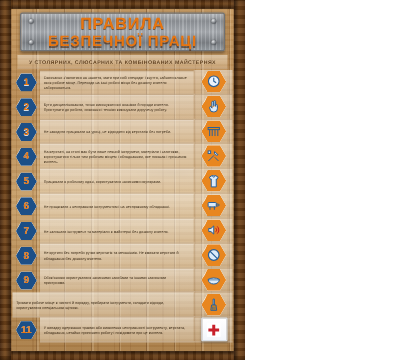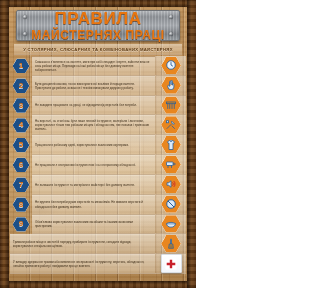--- a/index.html
+++ b/index.html
@@ -131,21 +131,21 @@
   .rivet.br { right: 6px; bottom: 4px; }
 
   .title-line1, .title-line2 {
     color: #e8750f;
     font-weight: 700;
     letter-spacing: .6px;
     line-height: 1;
     text-shadow: 0 1px 0 rgba(70,30,0,.55);
     white-space: nowrap;
   }
-  .title-line1 { font-size: 17px; }
+  .title-line1 { font-size: 13px; }
   .title-line2 { font-size: 12px; margin-top: 2px; }
 
   
   .subtitle-band {
     position: absolute;
     z-index: 10;
     left: 14px;
     top: 44px;
     width: 168px;
     height: 9px;
@@ -297,21 +297,21 @@
 
   <div class="planks"></div>
   <div class="grain"></div>
 
   <div class="title-plate">
     <span class="rivet tl"></span>
     <span class="rivet tr"></span>
     <span class="rivet bl"></span>
     <span class="rivet br"></span>
     <div class="title-line1">ПРАВИЛА</div>
-    <div class="title-line2">МАЙСТЕРНЯХ ПРАЦІ</div>
+    <div class="title-line2">БЕЗПЕЧНОЇ ПРАЦІ</div>
   </div>
 
   <div class="subtitle-band">
     <span class="txt">У СТОЛЯРНИХ, СЛЮСАРНИХ ТА КОМБІНОВАНИХ МАЙСТЕРНЯХ</span>
   </div>
 
   <div class="rules">
 
     <div class="rule-row">
       <div class="num-cell">
@@ -496,20 +496,25 @@
           <svg viewBox="0 0 24 24" fill="none" stroke="#2a6099" stroke-width="1.6">
             <path d="M11 2.5h2V12h-2z" fill="#dceaf8" stroke-linejoin="round"></path>
             <path d="M8.5 12h7l1.2 8.5H7.3z" fill="#e6870f" stroke="#2a6099" stroke-linejoin="round"></path>
             <path d="M10 14.5v5M12 14.5v5M14 14.5v5" stroke-width="1"></path>
           </svg>
         </div>
       </div>
     </div>
 
     <div class="rule-row">
+      <div class="num-cell">
+        <div class="hex-num">
+          <span>11</span>
+        </div>
+      </div>
       <div class="text-cell">
         <p>У випадку одержання травми або виявлення несправності інструменту, верстата, обладнання, негайно припинити роботу і повідомити про це вчителя.</p>
       </div>
       <div class="icon-cell">
         <div class="hex-icon square">
           <svg viewBox="0 0 24 24">
             <rect x="1" y="1" width="22" height="22" fill="#ffffff"></rect>
             <path d="M9.6 3.4h4.8v6.2h6.2v4.8h-6.2v6.2H9.6v-6.2H3.4V9.6h6.2z" fill="#c8202a"></path>
           </svg>
         </div>

